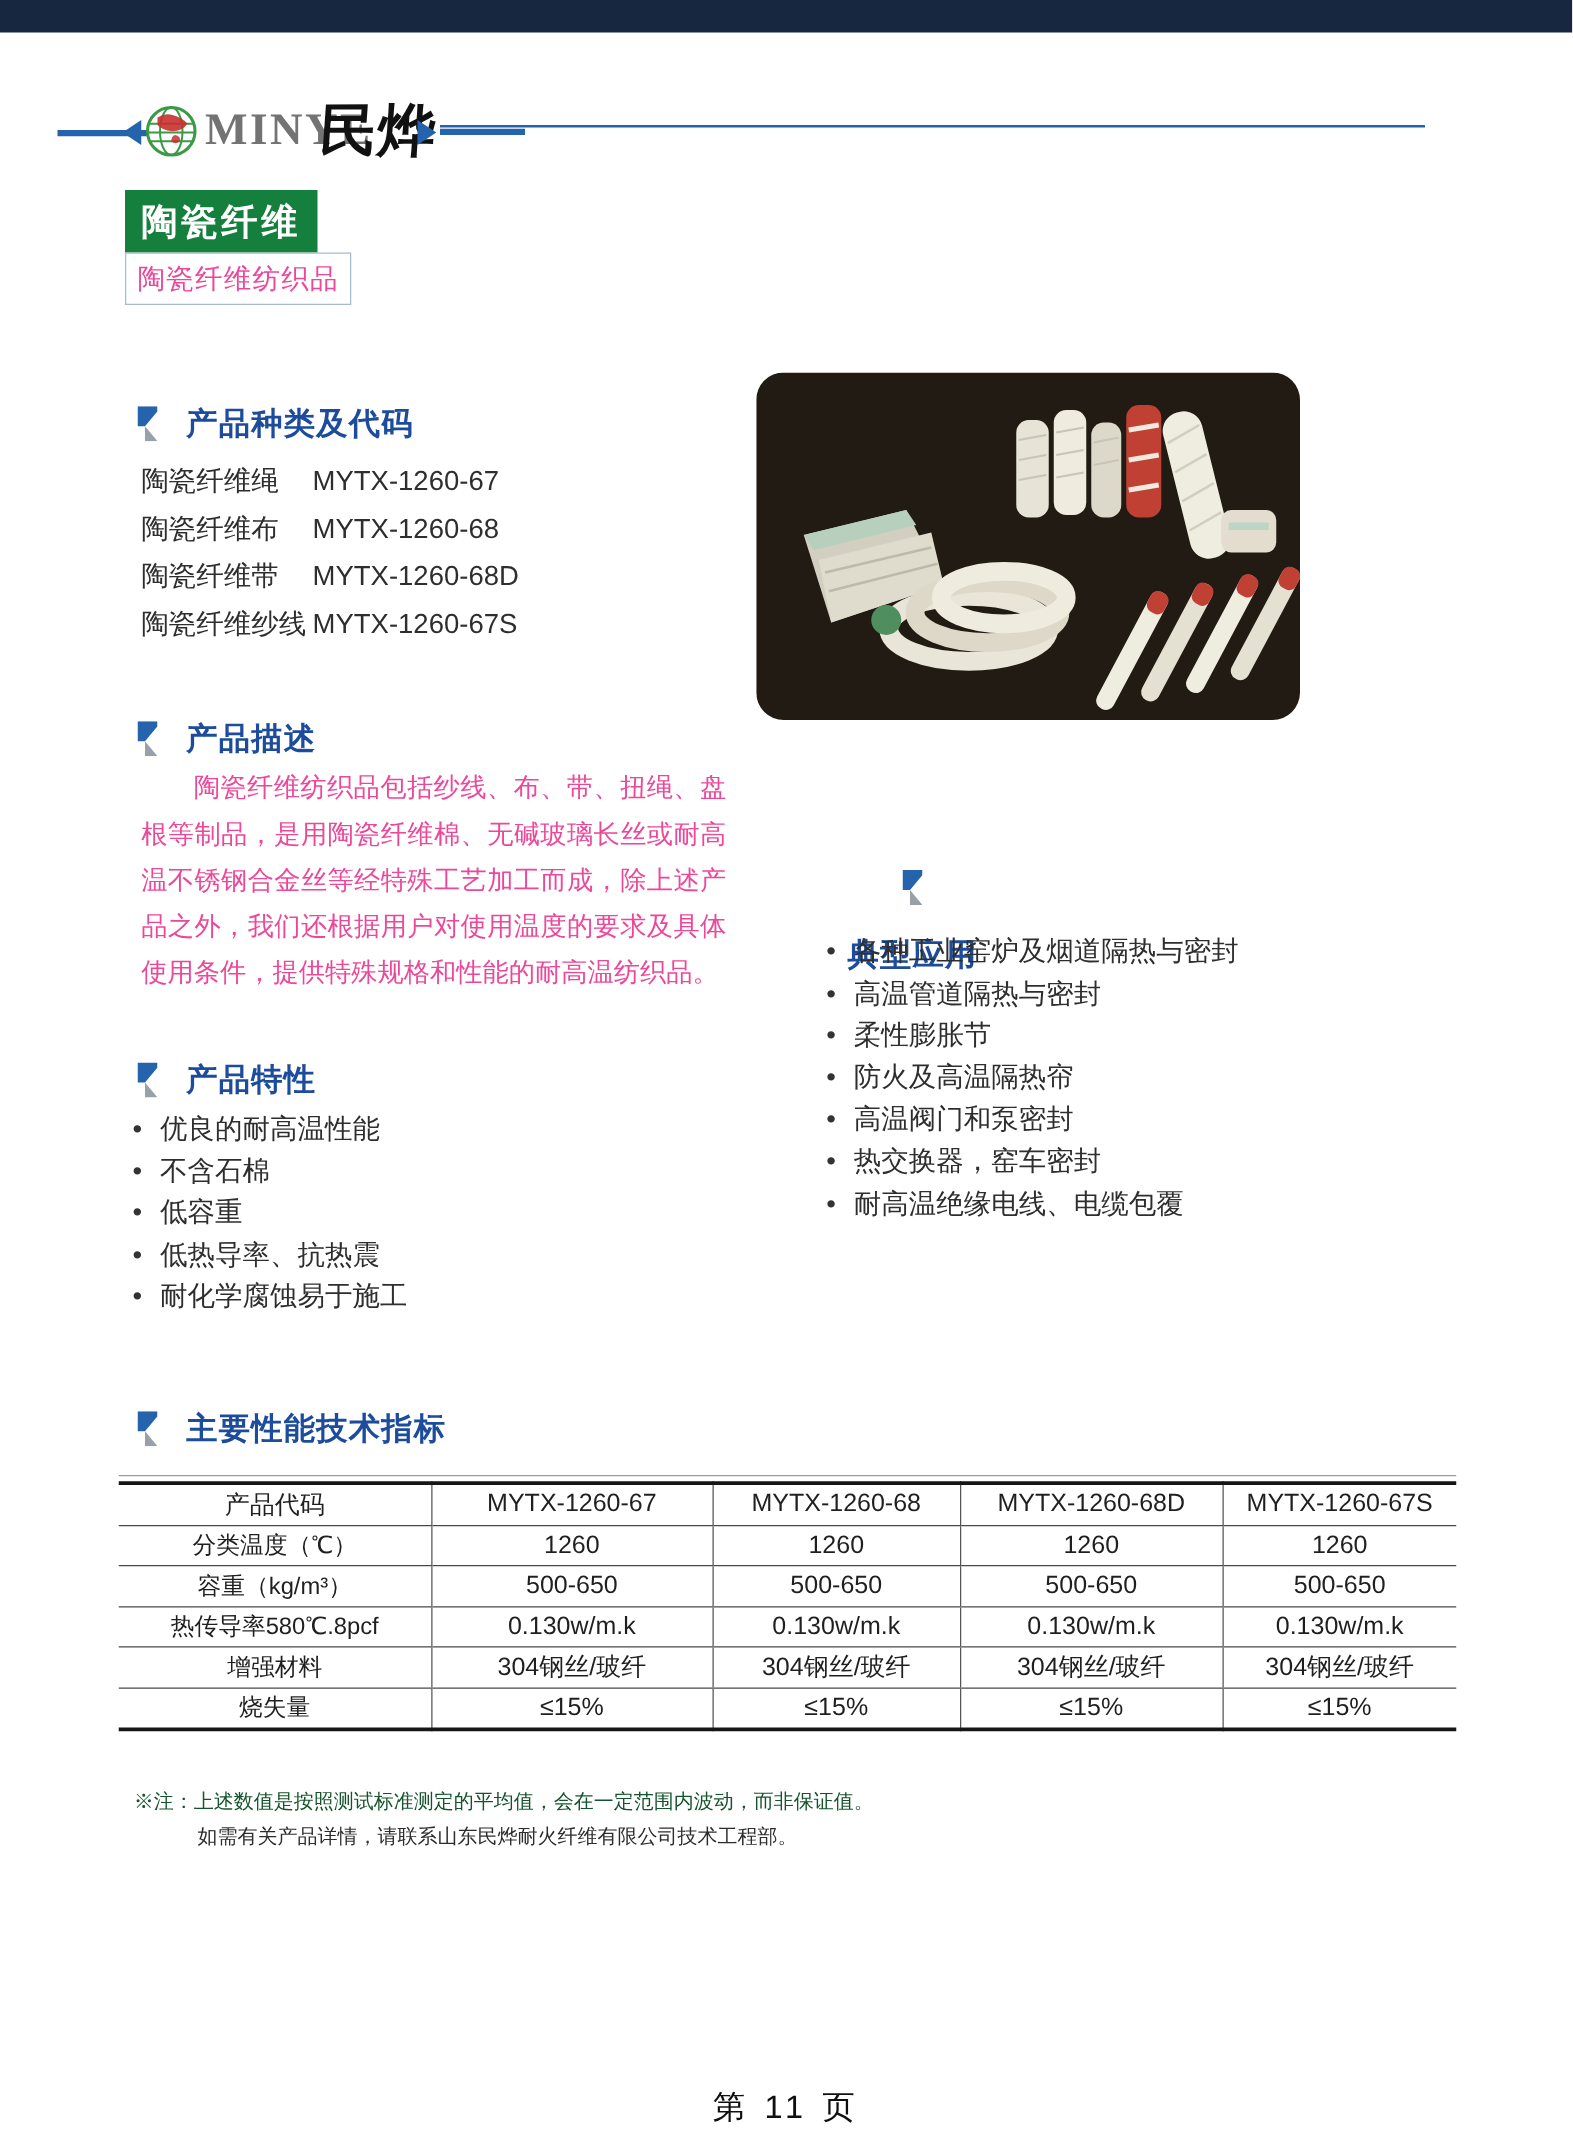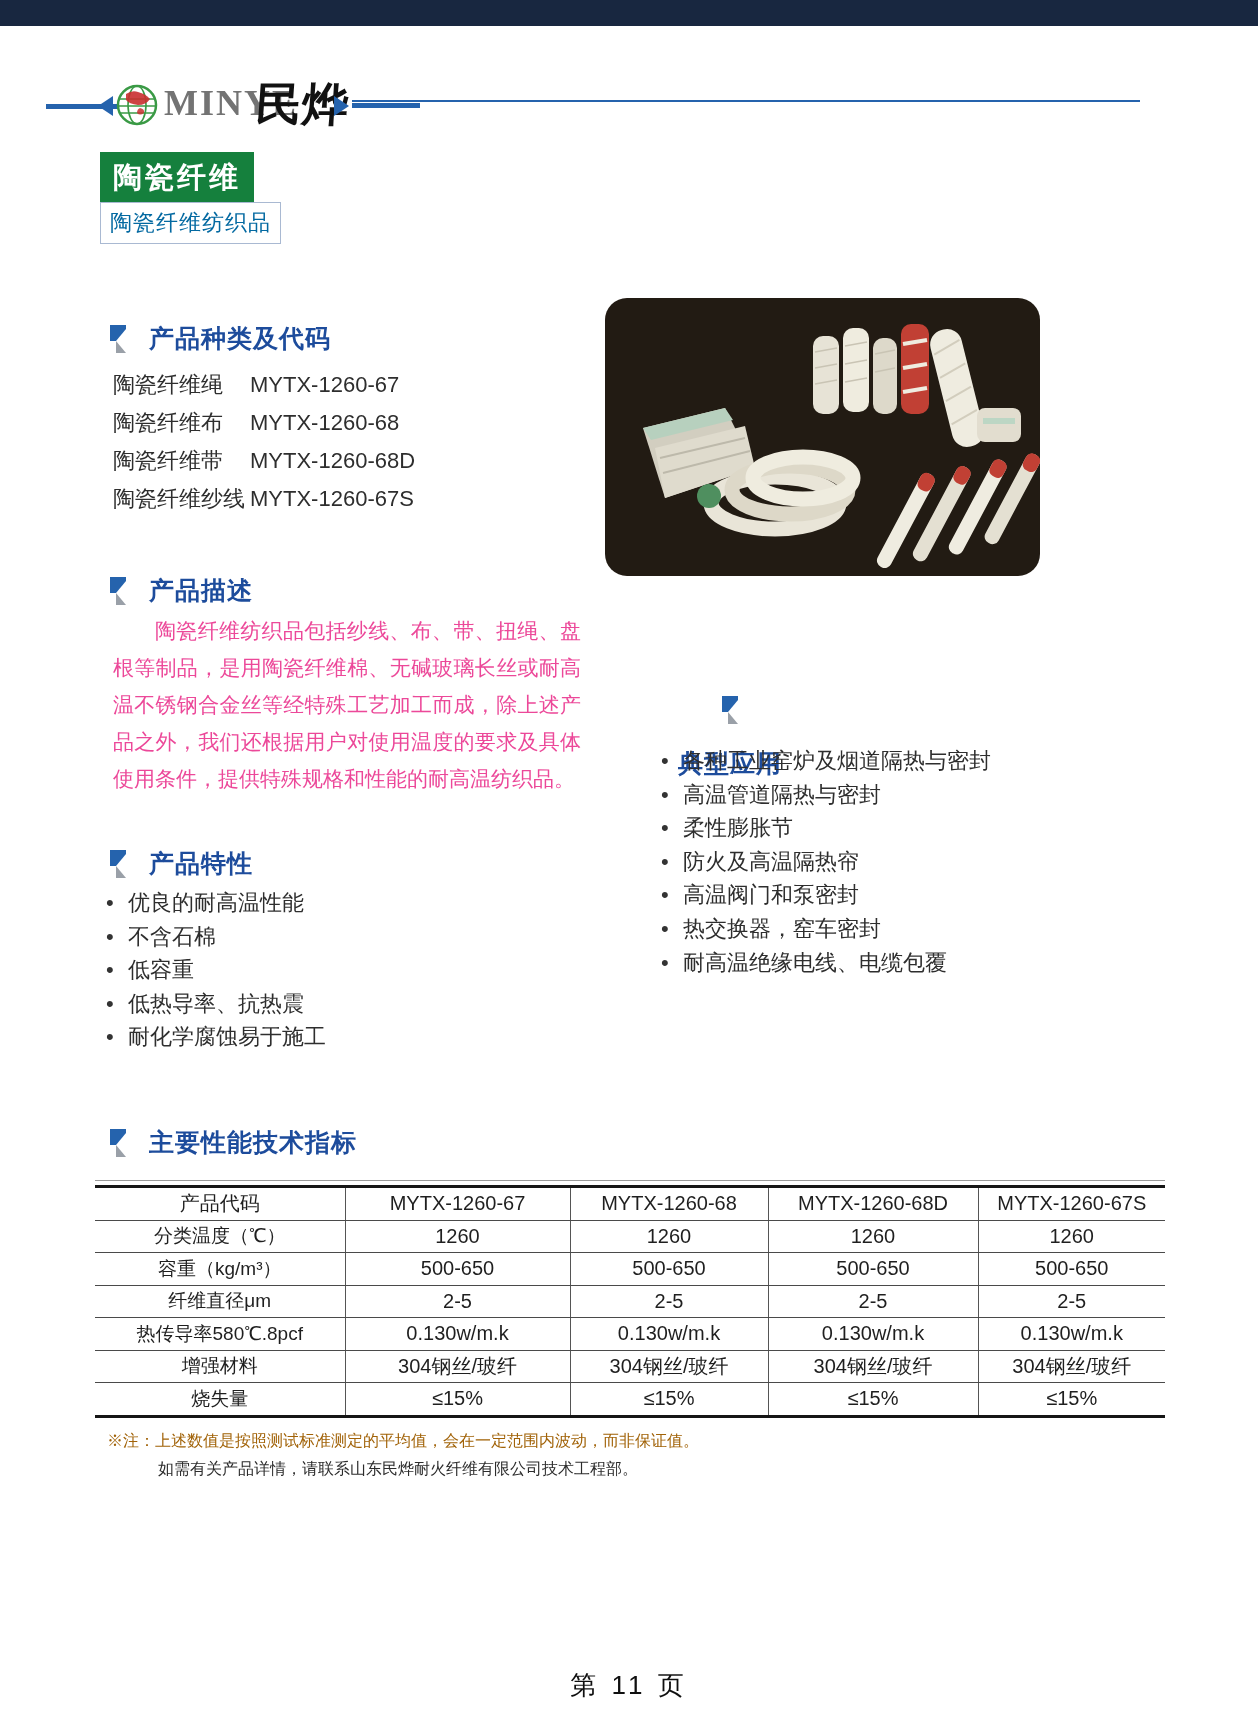--- a/index.html
+++ b/index.html
@@ -16,21 +16,21 @@
   .line-thin{left:352px;top:100px;width:788px;height:2px;}
   .tri{position:absolute;width:0;height:0;border-top:10px solid transparent;border-bottom:10px solid transparent;}
   .tri-left{left:98px;top:96px;border-right:15px solid #2563ad;}
   .tri-right{left:334px;top:96px;border-left:15px solid #2563ad;}
   .globe{position:absolute;left:116px;top:84px;}
   .brand-en{position:absolute;left:164px;top:82px;font-family:"Liberation Serif", serif;font-weight:bold;font-size:36px;color:#737373;letter-spacing:2px;}
   .brand-cn{position:absolute;left:256px;top:74px;font-size:46px;font-weight:900;color:#111;transform:skewX(-4deg);}
 
   
   .badge-main{position:absolute;left:100px;top:152px;background:#15803d;color:#fff;font-size:29px;font-weight:bold;letter-spacing:3px;padding:6px 13px 7px 13px;}
-  .badge-sub{position:absolute;left:100px;top:202px;background:#fff;color:#0369a1;font-size:22px;border:1px solid #a9b9d2;letter-spacing:1px;padding:5px 9px;}
+  .badge-sub{position:absolute;left:100px;top:202px;background:#fff;color:#ec4899;font-size:22px;border:1px solid #a9b9d2;letter-spacing:1px;padding:5px 9px;}
 
   
   .sec-head{position:absolute;display:flex;align-items:center;gap:23px;}
   .sec-head .title{font-size:25px;font-weight:bold;color:#1d4c9c;letter-spacing:1px;}
   .sh-codes{left:110px;top:322px;}
   .sh-desc{left:110px;top:574px;}
   .sh-feat{left:110px;top:847px;}
   .sh-apps{left:678px;top:696px;flex-direction:column;}
   .sh-specs{left:110px;top:1126px;}
 
@@ -59,21 +59,21 @@
     border-top:3.5px solid #161616;border-bottom:3.5px solid #161616;}
   .specs-table th,.specs-table td{height:31.5px;padding:0 4px;text-align:center;vertical-align:middle;
     border-bottom:1.5px solid #4a4a4a;font-weight:normal;color:#1f1f1f;}
   .specs-table th{font-size:20px;}
   .specs-table td{font-size:20px;}
   .specs-table td.rlabel{font-size:19px;}
   .specs-table th + th, .specs-table td + td{border-left:1.2px solid #555;}
   .specs-table tr:last-child td{border-bottom:none;}
 
   
-  .note1{position:absolute;left:107px;top:1431px;font-size:16px;color:#a16207;}
+  .note1{position:absolute;left:107px;top:1431px;font-size:16px;color:#14532d;}
   .note2{position:absolute;left:158px;top:1459px;font-size:16px;color:#2c2c2c;}
 
   
   .footer{position:absolute;left:0;top:1636px;width:1258px;text-align:center;font-size:26px;color:#0f0f0f;letter-spacing:4px;margin-top:32px;}
 </style>
 </head>
 <body>
 
 <div class="page">
 
@@ -272,27 +272,20 @@
         <td>1260</td>
       </tr>
       <tr>
         <td class="rlabel">容重（kg/m³）</td>
         <td>500-650</td>
         <td>500-650</td>
         <td>500-650</td>
         <td>500-650</td>
       </tr>
       <tr>
-        <td class="rlabel">纤维直径μm</td>
-        <td>2-5</td>
-        <td>2-5</td>
-        <td>2-5</td>
-        <td>2-5</td>
-      </tr>
-      <tr>
         <td class="rlabel">热传导率580℃.8pcf</td>
         <td>0.130w/m.k</td>
         <td>0.130w/m.k</td>
         <td>0.130w/m.k</td>
         <td>0.130w/m.k</td>
       </tr>
       <tr>
         <td class="rlabel">增强材料</td>
         <td>304钢丝/玻纤</td>
         <td>304钢丝/玻纤</td>

